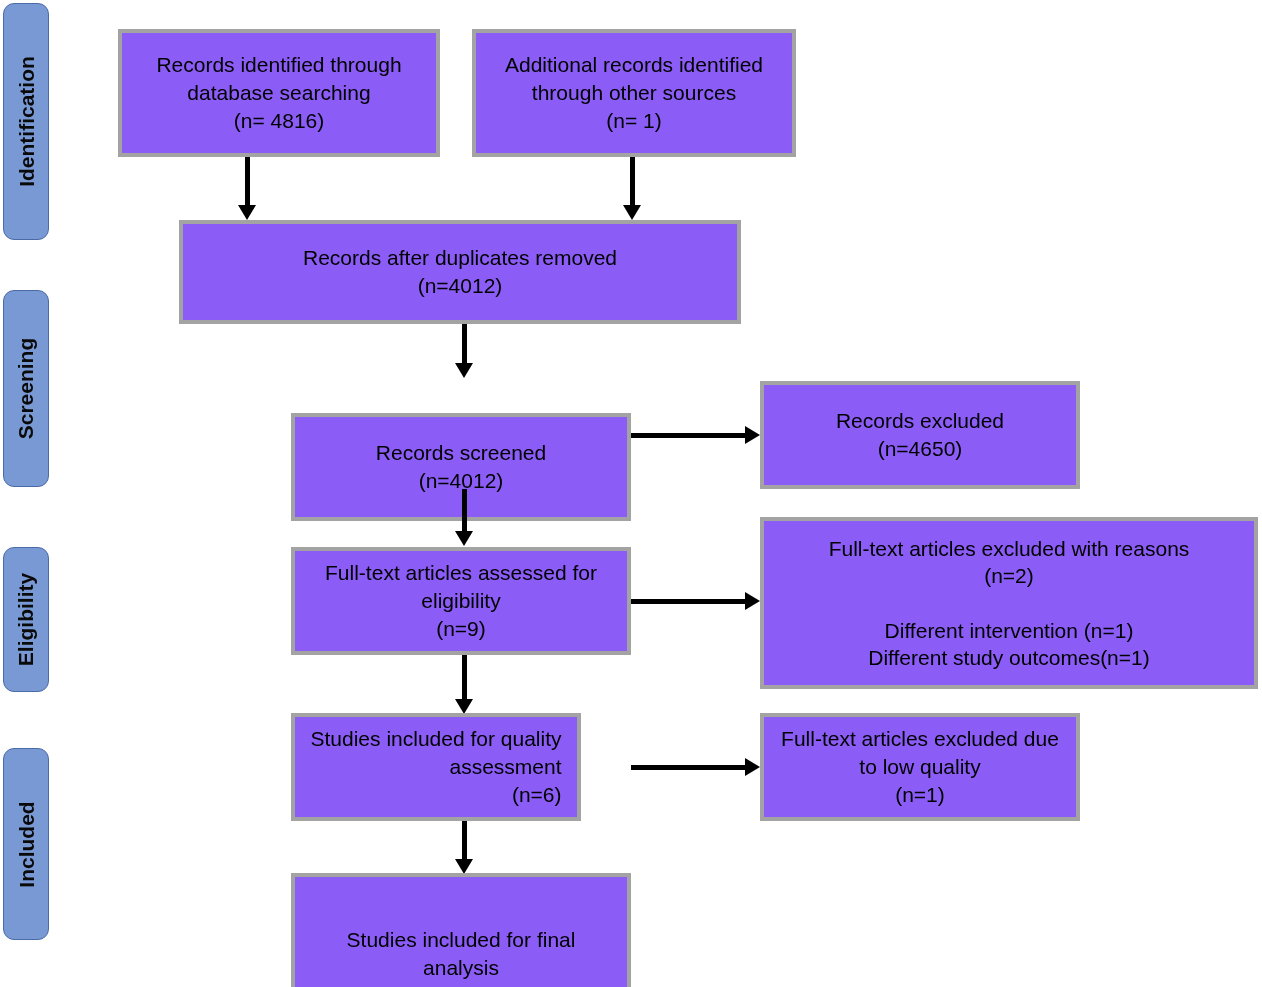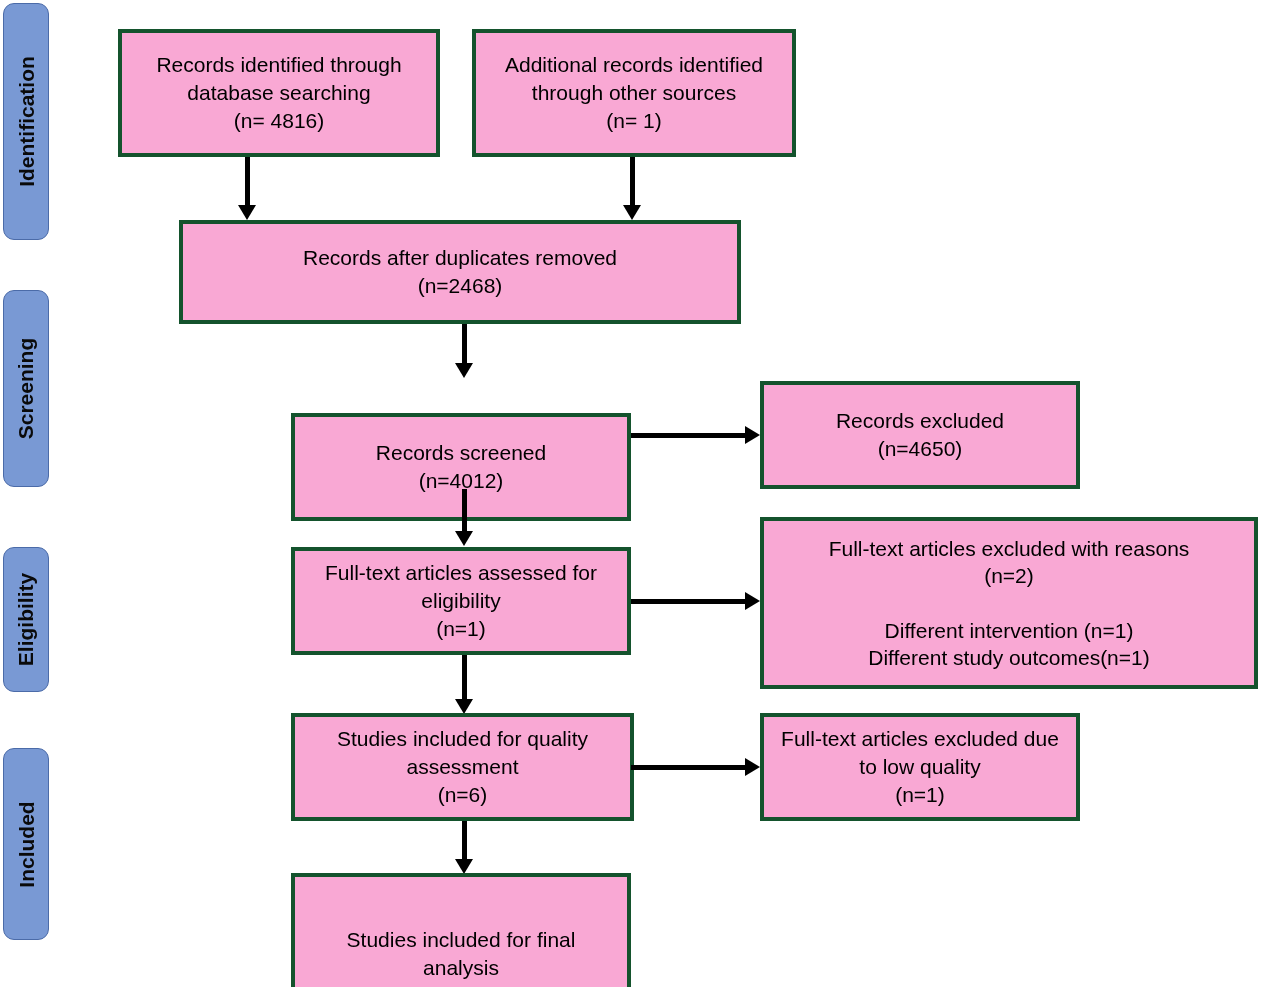--- a/index.html
+++ b/index.html
@@ -39,22 +39,22 @@
     font-weight: bold;
     color: #0a0a0a;
     letter-spacing: 0px;
     line-height: 1;
   }
 
   
   .flow-box {
     position: absolute;
     box-sizing: border-box;
-    background: #f9a8d4;
-    border: 4px solid #14532d;
+    background: #8b5cf6;
+    border: 4px solid #a3a3a3;
     display: flex;
     align-items: center;
     justify-content: center;
     text-align: center;
   }
   .flow-box .box-text {
     font-size: 21px;
     line-height: 1.32;
     color: #000000;
     padding: 0 10px;
@@ -120,21 +120,21 @@
   </div>
 
   <div class="conn v" style="left:245px; top:157px; height:53px;"></div>
   <div class="arrowhead down" style="left:238px; top:205px;"></div>
 
   <div class="conn v" style="left:630px; top:157px; height:53px;"></div>
   <div class="arrowhead down" style="left:623px; top:205px;"></div>
 
   <div class="flow-box" style="left:179px; top:220px; width:562px; height:104px;">
     <span class="box-text">Records after duplicates removed
-(n=2468)</span>
+(n=4012)</span>
   </div>
 
   <div class="conn v" style="left:462px; top:324px; height:43px;"></div>
   <div class="arrowhead down" style="left:455px; top:363px;"></div>
 
   <div class="flow-box" style="left:291px; top:381px; width:340px; height:108px;margin-top:32px;">
     <span class="box-text">Records screened
 (n=4012)</span>
   </div>
 
@@ -145,38 +145,38 @@
     <span class="box-text">Records excluded
 (n=4650)</span>
   </div>
 
   <div class="conn v" style="left:462px; top:489px; height:46px;"></div>
   <div class="arrowhead down" style="left:455px; top:531px;"></div>
 
   <div class="flow-box" style="left:291px; top:547px; width:340px; height:108px;">
     <span class="box-text">Full-text articles assessed for
 eligibility
-(n=1)</span>
+(n=9)</span>
   </div>
 
   <div class="conn h" style="left:631px; top:599px; width:118px;"></div>
   <div class="arrowhead right" style="left:745px; top:592px;"></div>
 
   <div class="flow-box tight" style="left:760px; top:517px; width:498px; height:172px;align-items:center;">
     <span class="box-text">Full-text articles excluded with reasons
 (n=2)
 
 Different intervention (n=1)
 Different study outcomes(n=1)</span>
   </div>
 
   <div class="conn v" style="left:462px; top:655px; height:48px;"></div>
   <div class="arrowhead down" style="left:455px; top:699px;"></div>
 
-  <div class="flow-box" style="left:291px; top:713px; width:343px; height:108px;">
+  <div class="flow-box" style="left:291px; top:713px; width:290px; height:108px;text-align:right;">
     <span class="box-text">Studies included for quality
 assessment
 (n=6)</span>
   </div>
 
   <div class="conn h" style="left:631px; top:765px; width:118px;"></div>
   <div class="arrowhead right" style="left:745px; top:758px;"></div>
 
   <div class="flow-box" style="left:760px; top:713px; width:320px; height:108px;">
     <span class="box-text">Full-text articles excluded due

